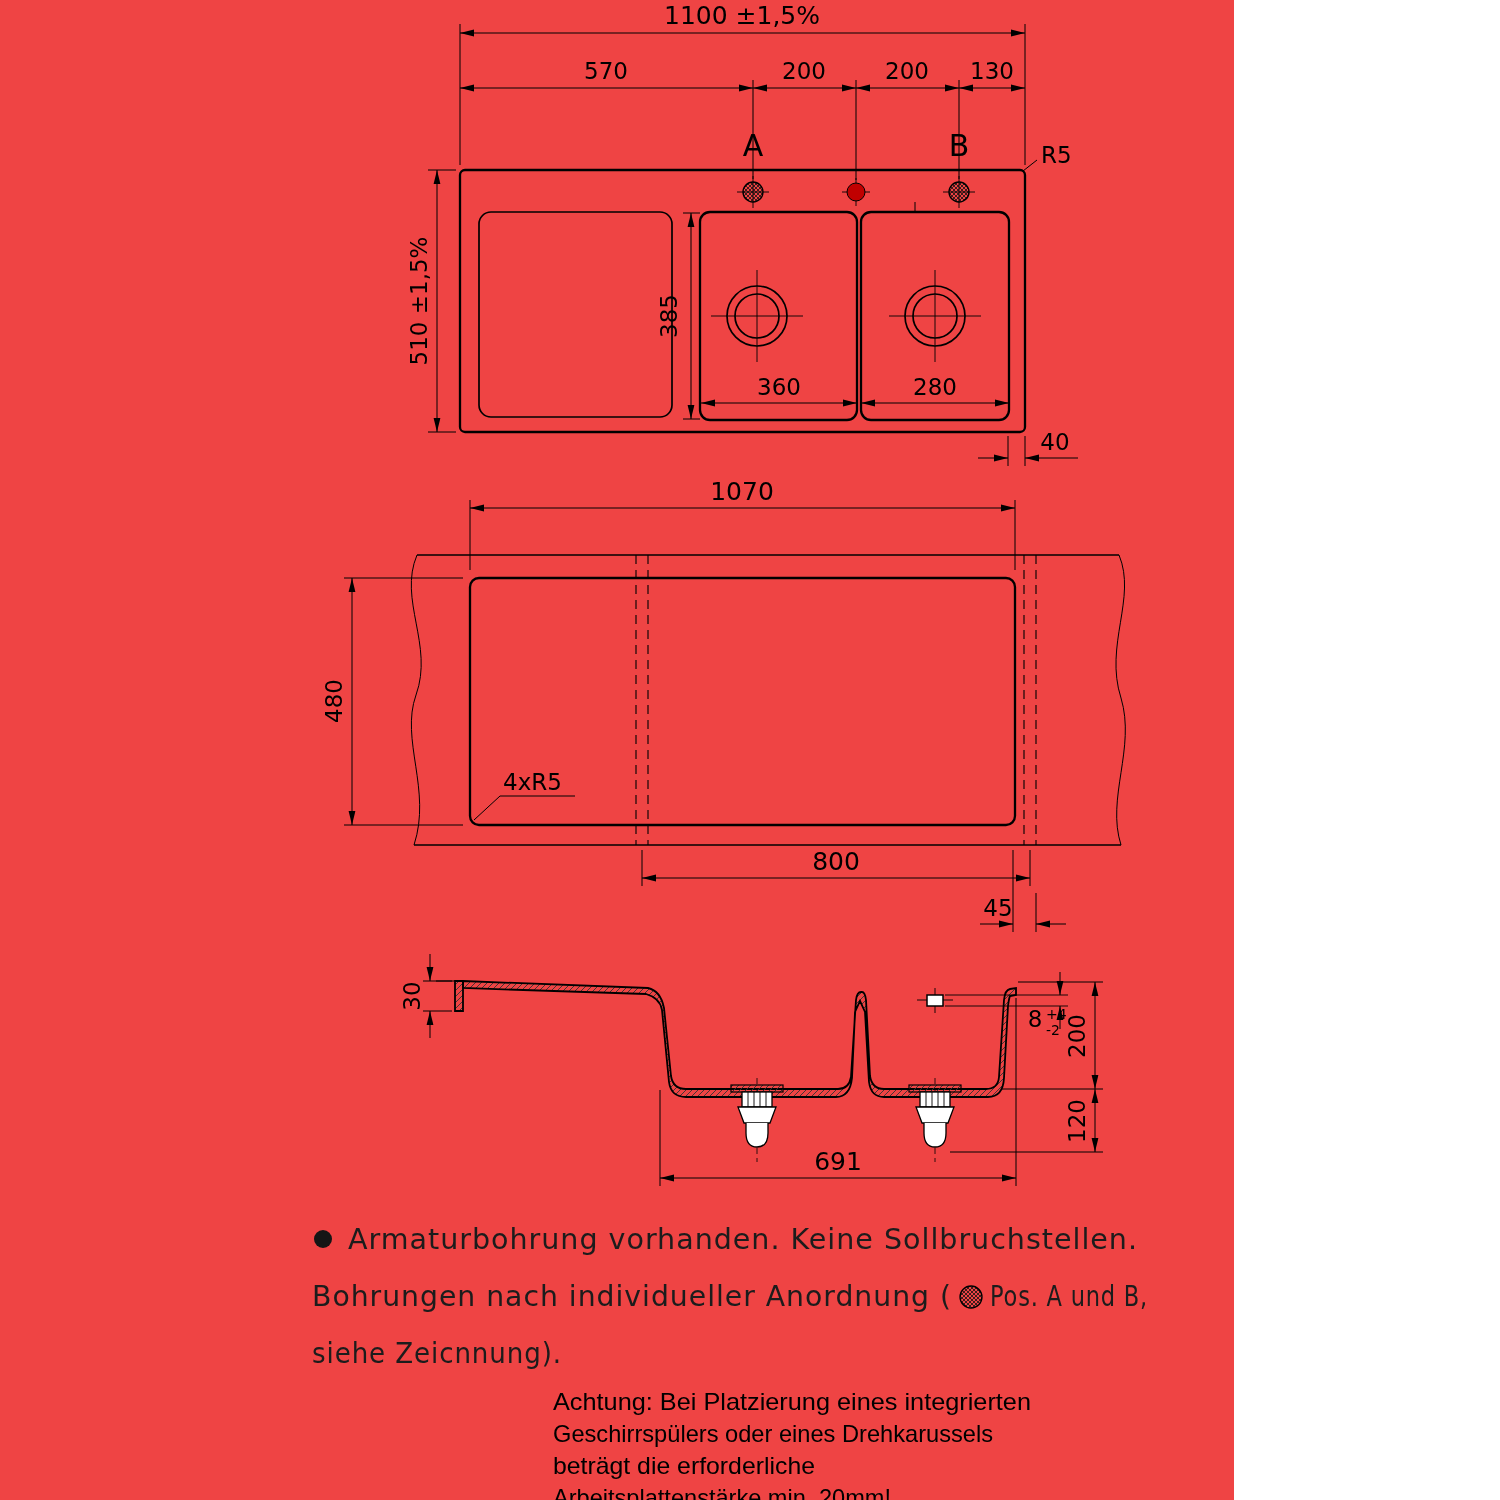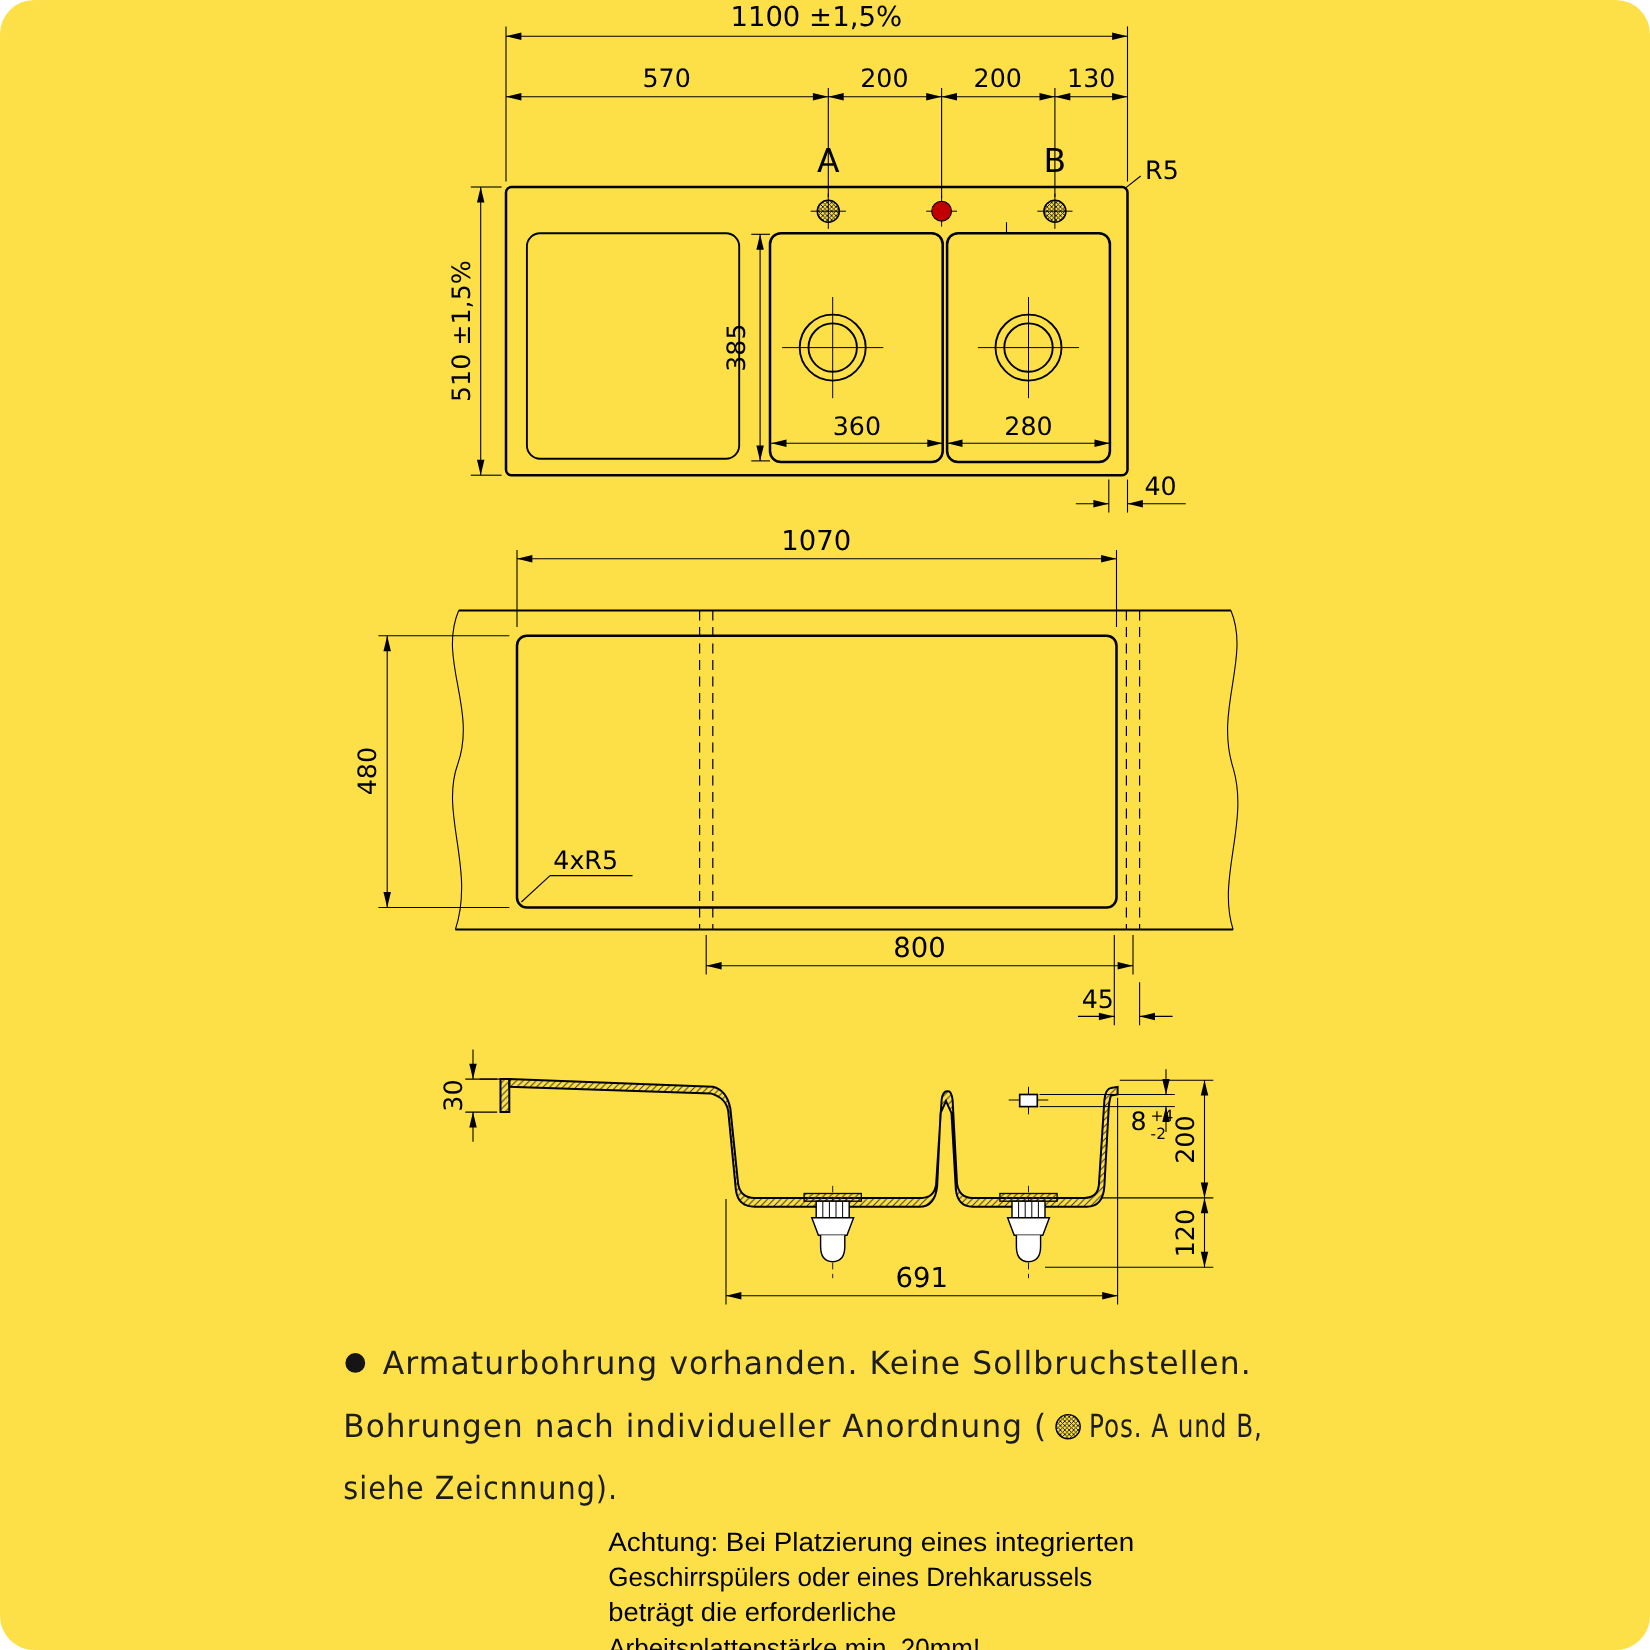--- a/index.html
+++ b/index.html
@@ -1,16 +1,16 @@
 <!DOCTYPE html>
 <html><head>
 <meta charset="utf-8">
 <style>
   html,body{margin:0;padding:0;background:#fff;}
-  .page{width:1500px;height:1500px;position:relative;background:#fde047;overflow:hidden;border-radius:31px;}
+  .page{width:1234px;height:1500px;position:relative;background:#ef4444;overflow:hidden;}
   svg{position:absolute;top:0;left:0;}
   .obj{fill:none;stroke:#000;stroke-width:2.3;}
   .obj2{fill:none;stroke:#000;stroke-width:1.7;}
   .thin{fill:none;stroke:#000;stroke-width:1;}
   .hair{fill:none;stroke:#000;stroke-width:0.9;}
   .dim{fill:none;stroke:#000;stroke-width:1;marker-start:url(#arr);marker-end:url(#arr);}
   .arrE{fill:none;stroke:#000;stroke-width:1;marker-end:url(#arr);}
   .dash{fill:none;stroke:#000;stroke-width:1.1;stroke-dasharray:9 6;}
   .cl{fill:none;stroke:#000;stroke-width:0.8;stroke-dasharray:6 4;}
   .dimtxt{font:23px "DejaVu Sans",sans-serif;fill:#000;}

